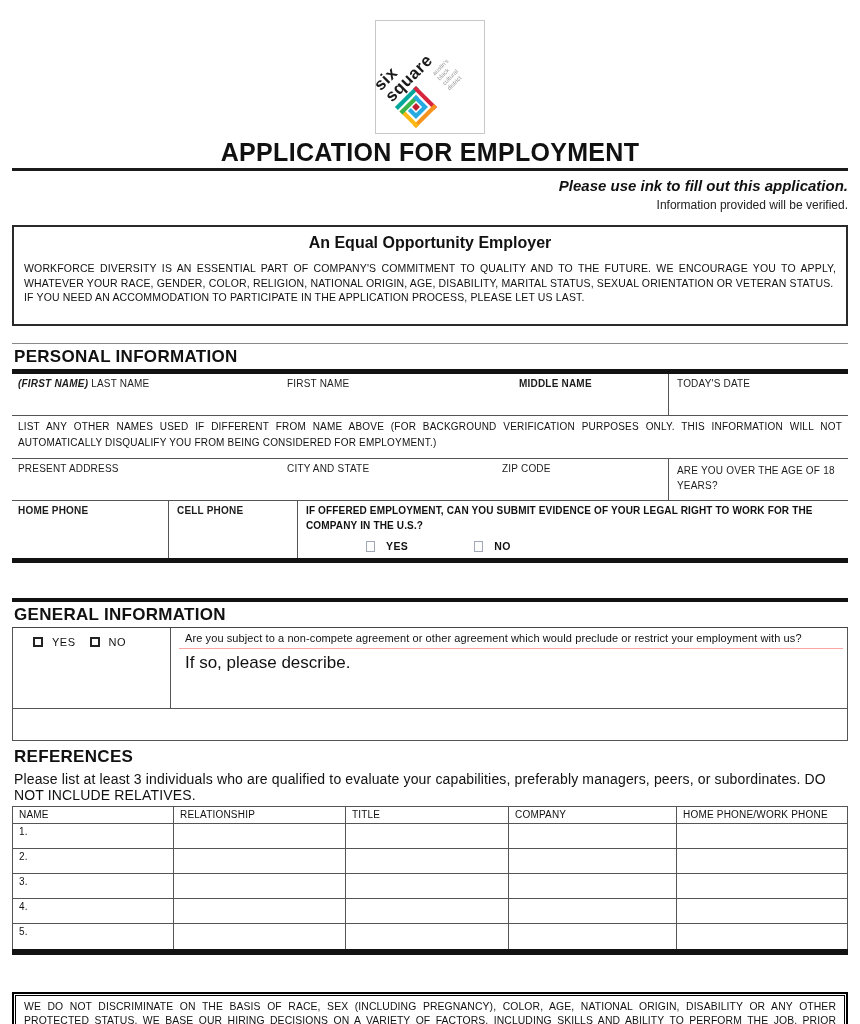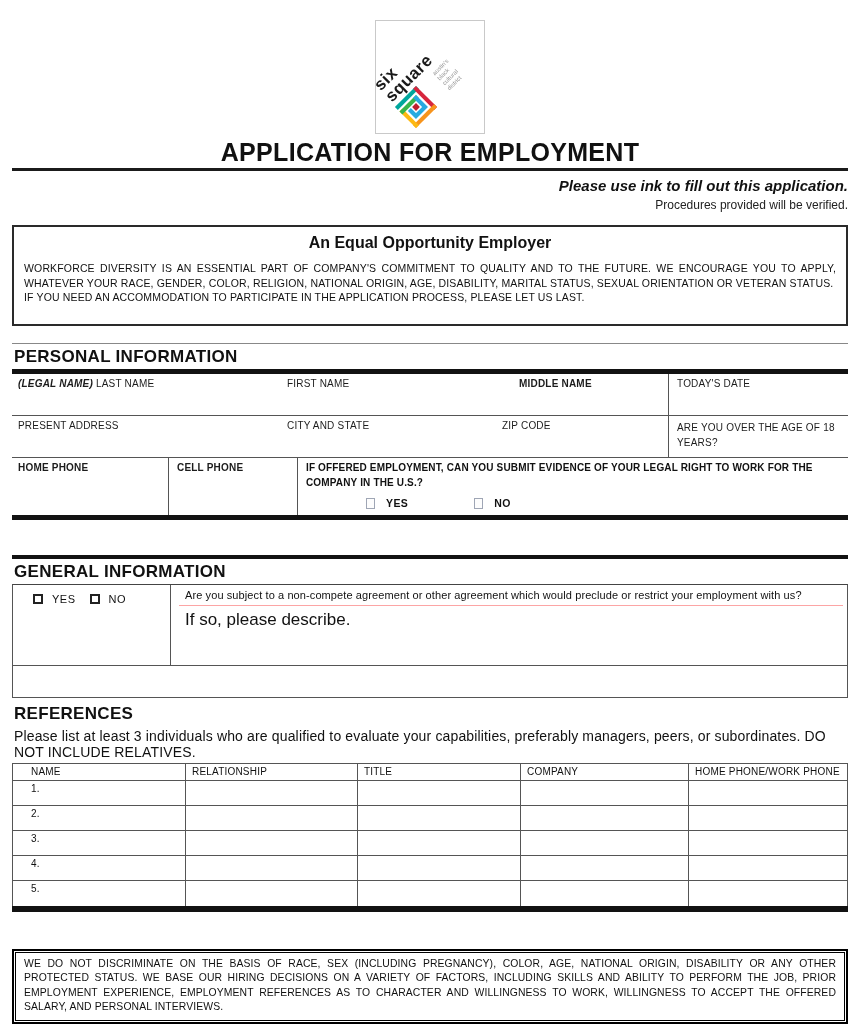--- a/index.html
+++ b/index.html
@@ -55,21 +55,21 @@
   .gi-q { font-size:11px; letter-spacing:.1px; border-bottom:1px solid #fca5a5; padding:4px 2px 4px 6px; }
   .gi-f { font-size:17px; padding:4px 2px 0 6px; }
   .gi-empty { height:32px; border-top:1px solid #555; }
 
   
   .ref-note { font-size:14px; padding:2px 0 3px 2px; letter-spacing:.15px; }
   .ref-table { border:1px solid #555; border-bottom:none; }
   .ref-row { display:flex; border-bottom:1px solid #555; }
   .ref-row:last-child { border-bottom:none; }
   .ref-cell { padding:2px 0 0 6px; font-size:10px; letter-spacing:.2px; }
-  .rc1 { width:160px;margin-left:12px; } .rc2 { width:172px; } .rc3 { width:163px; } .rc4 { width:168px; } .rc5 { flex:1; }
+  .rc1 { width:160px; } .rc2 { width:172px; } .rc3 { width:163px; } .rc4 { width:168px; } .rc5 { flex:1; }
   .ref-head { height:17px; }
   .ref-body { height:25px; }
   .ref-cell + .ref-cell { border-left:1px solid #555; }
 
   
   .hire-outer { border:2px solid #000; margin-top:37px; padding:1px; }
   .hire-inner { border:1px solid #000; padding:3px 8px 6px 8px; }
   .hire-title { text-align:center; font-size:15.5px; font-weight:bold; }
   .hire-text { font-size:10.4px; line-height:1.38; text-align:justify; margin-top:1px; letter-spacing:.1px; }
 </style>
@@ -100,43 +100,46 @@
           <path d="M17 17 L31 17 L31 31 L23 31" stroke="#27aae1"></path>
           <rect x="21" y="21" width="6" height="6" stroke="none" fill="#be1e2d"></rect>
         </g>
       </svg>
     </div>
   </div>
 
   <div class="title">APPLICATION FOR EMPLOYMENT</div>
   <div class="title-rule"></div>
   <div class="subtitle">Please use ink to fill out this application.</div>
-  <div class="verify-note">Procedures provided will be verified.</div>
+  <div class="verify-note">Information provided will be verified.</div>
 
   <div class="eeo-box">
     <div class="eeo-title">An Equal Opportunity Employer</div>
     <div class="eeo-text">WORKFORCE DIVERSITY IS AN ESSENTIAL PART OF COMPANY'S COMMITMENT TO QUALITY AND TO THE FUTURE.  WE ENCOURAGE YOU TO APPLY, WHATEVER YOUR RACE, GENDER, COLOR, RELIGION, NATIONAL ORIGIN, AGE, DISABILITY, MARITAL STATUS, SEXUAL ORIENTATION OR VETERAN STATUS.</div>
     <div class="eeo-text" style="margin-top:0;">IF YOU NEED AN ACCOMMODATION TO PARTICIPATE IN THE APPLICATION PROCESS, PLEASE LET US LAST.</div>
   </div>
 
   <div class="thin-rule"></div>
   <div class="sec-title">PERSONAL INFORMATION</div>
   <div class="thick-rule"></div>
 
   <div class="pi-row" style="height:42px;">
     <div class="cell" style="width:656px;">
-      <span class="lbl abs" style="left:6px;"><span class="bi">(LEGAL NAME)</span> <span>LAST NAME</span></span>
+      <span class="lbl abs" style="left:6px;"><span class="bi">(FIRST NAME)</span> <span>LAST NAME</span></span>
       <span class="lbl abs" style="left:275px;">FIRST NAME</span>
       <span class="lbl abs" style="left:507px;font-weight:bold;">MIDDLE NAME</span>
     </div>
     <div class="cell bl" style="flex:1;">
       <span class="lbl abs" style="left:8px;">TODAY'S DATE</span>
     </div>
   </div>
 
+  <div class="pi-row" style="height:43px;">
+    <div class="para">LIST ANY OTHER NAMES USED IF DIFFERENT FROM NAME ABOVE (FOR BACKGROUND VERIFICATION PURPOSES ONLY.  THIS INFORMATION WILL NOT AUTOMATICALLY DISQUALIFY YOU FROM BEING CONSIDERED FOR EMPLOYMENT.)</div>
+  </div>
 
   <div class="pi-row" style="height:42px;">
     <div class="cell" style="width:656px;">
       <span class="lbl abs" style="left:6px;">PRESENT ADDRESS</span>
       <span class="lbl abs" style="left:275px;">CITY AND STATE</span>
       <span class="lbl abs" style="left:490px;">ZIP CODE</span>
     </div>
     <div class="cell bl" style="flex:1;">
       <span class="lbl abs" style="left:8px; right:4px; line-height:1.5;">ARE YOU OVER THE AGE OF 18 YEARS?</span>
     </div>

